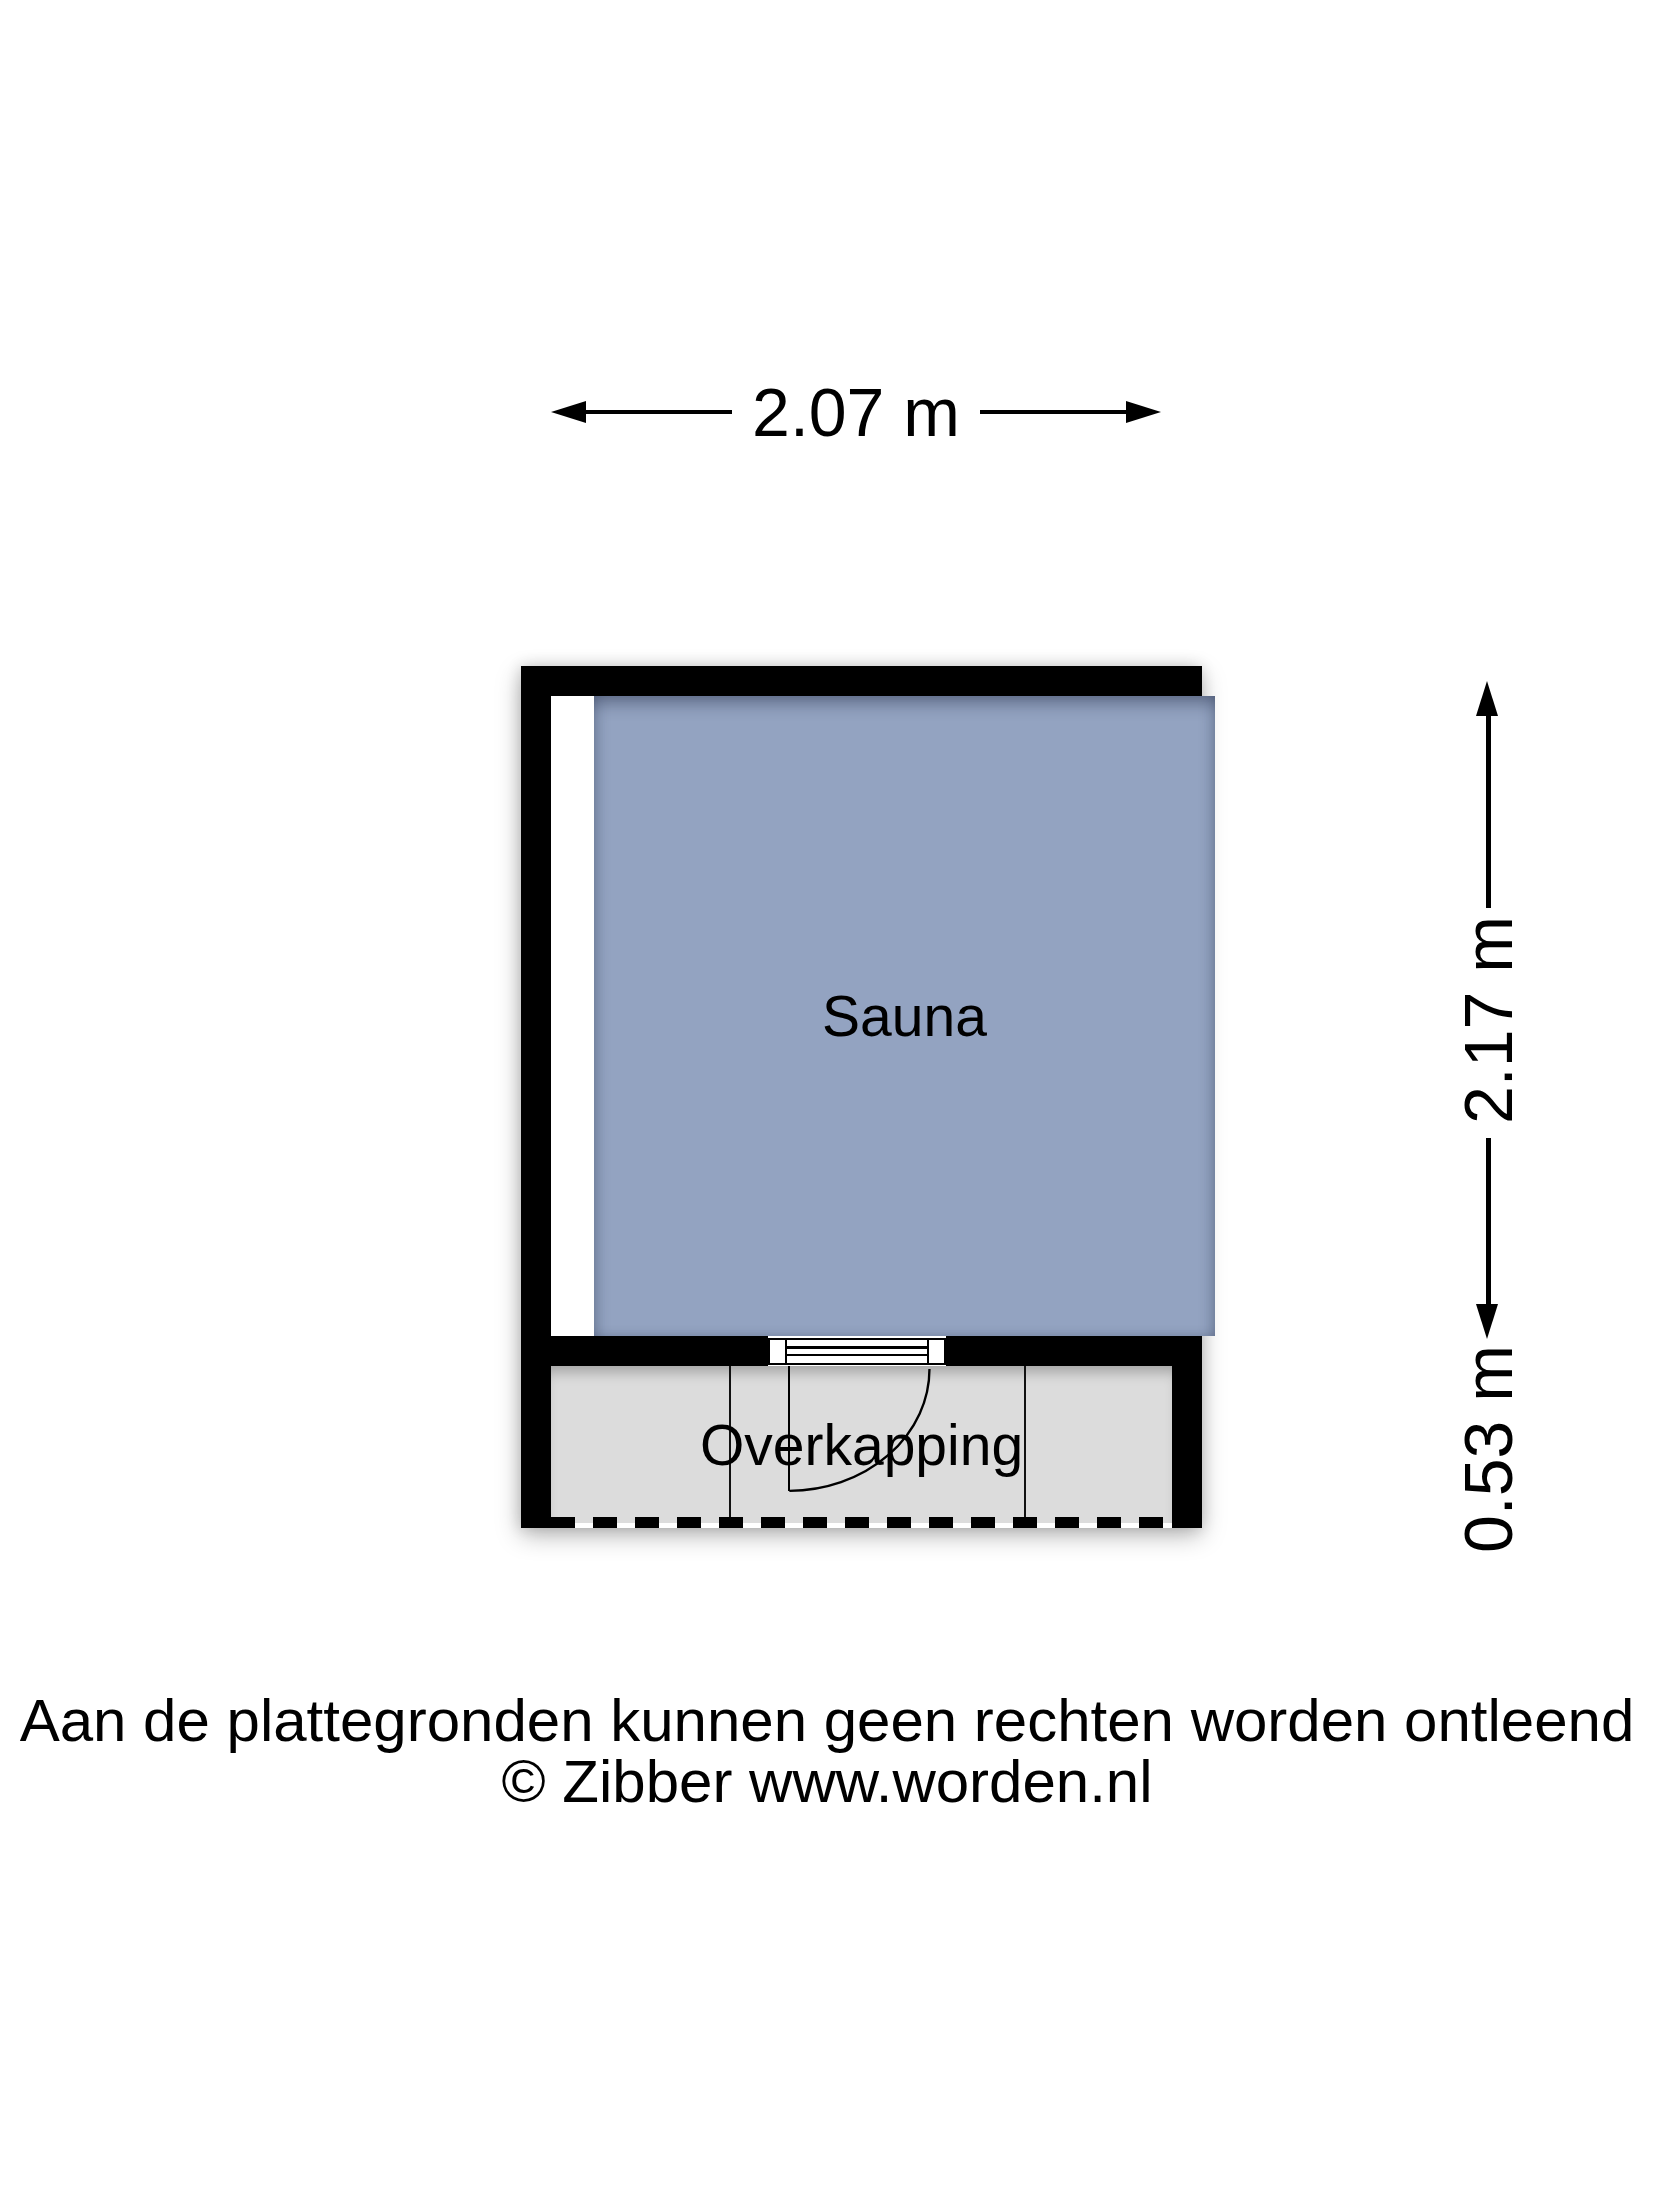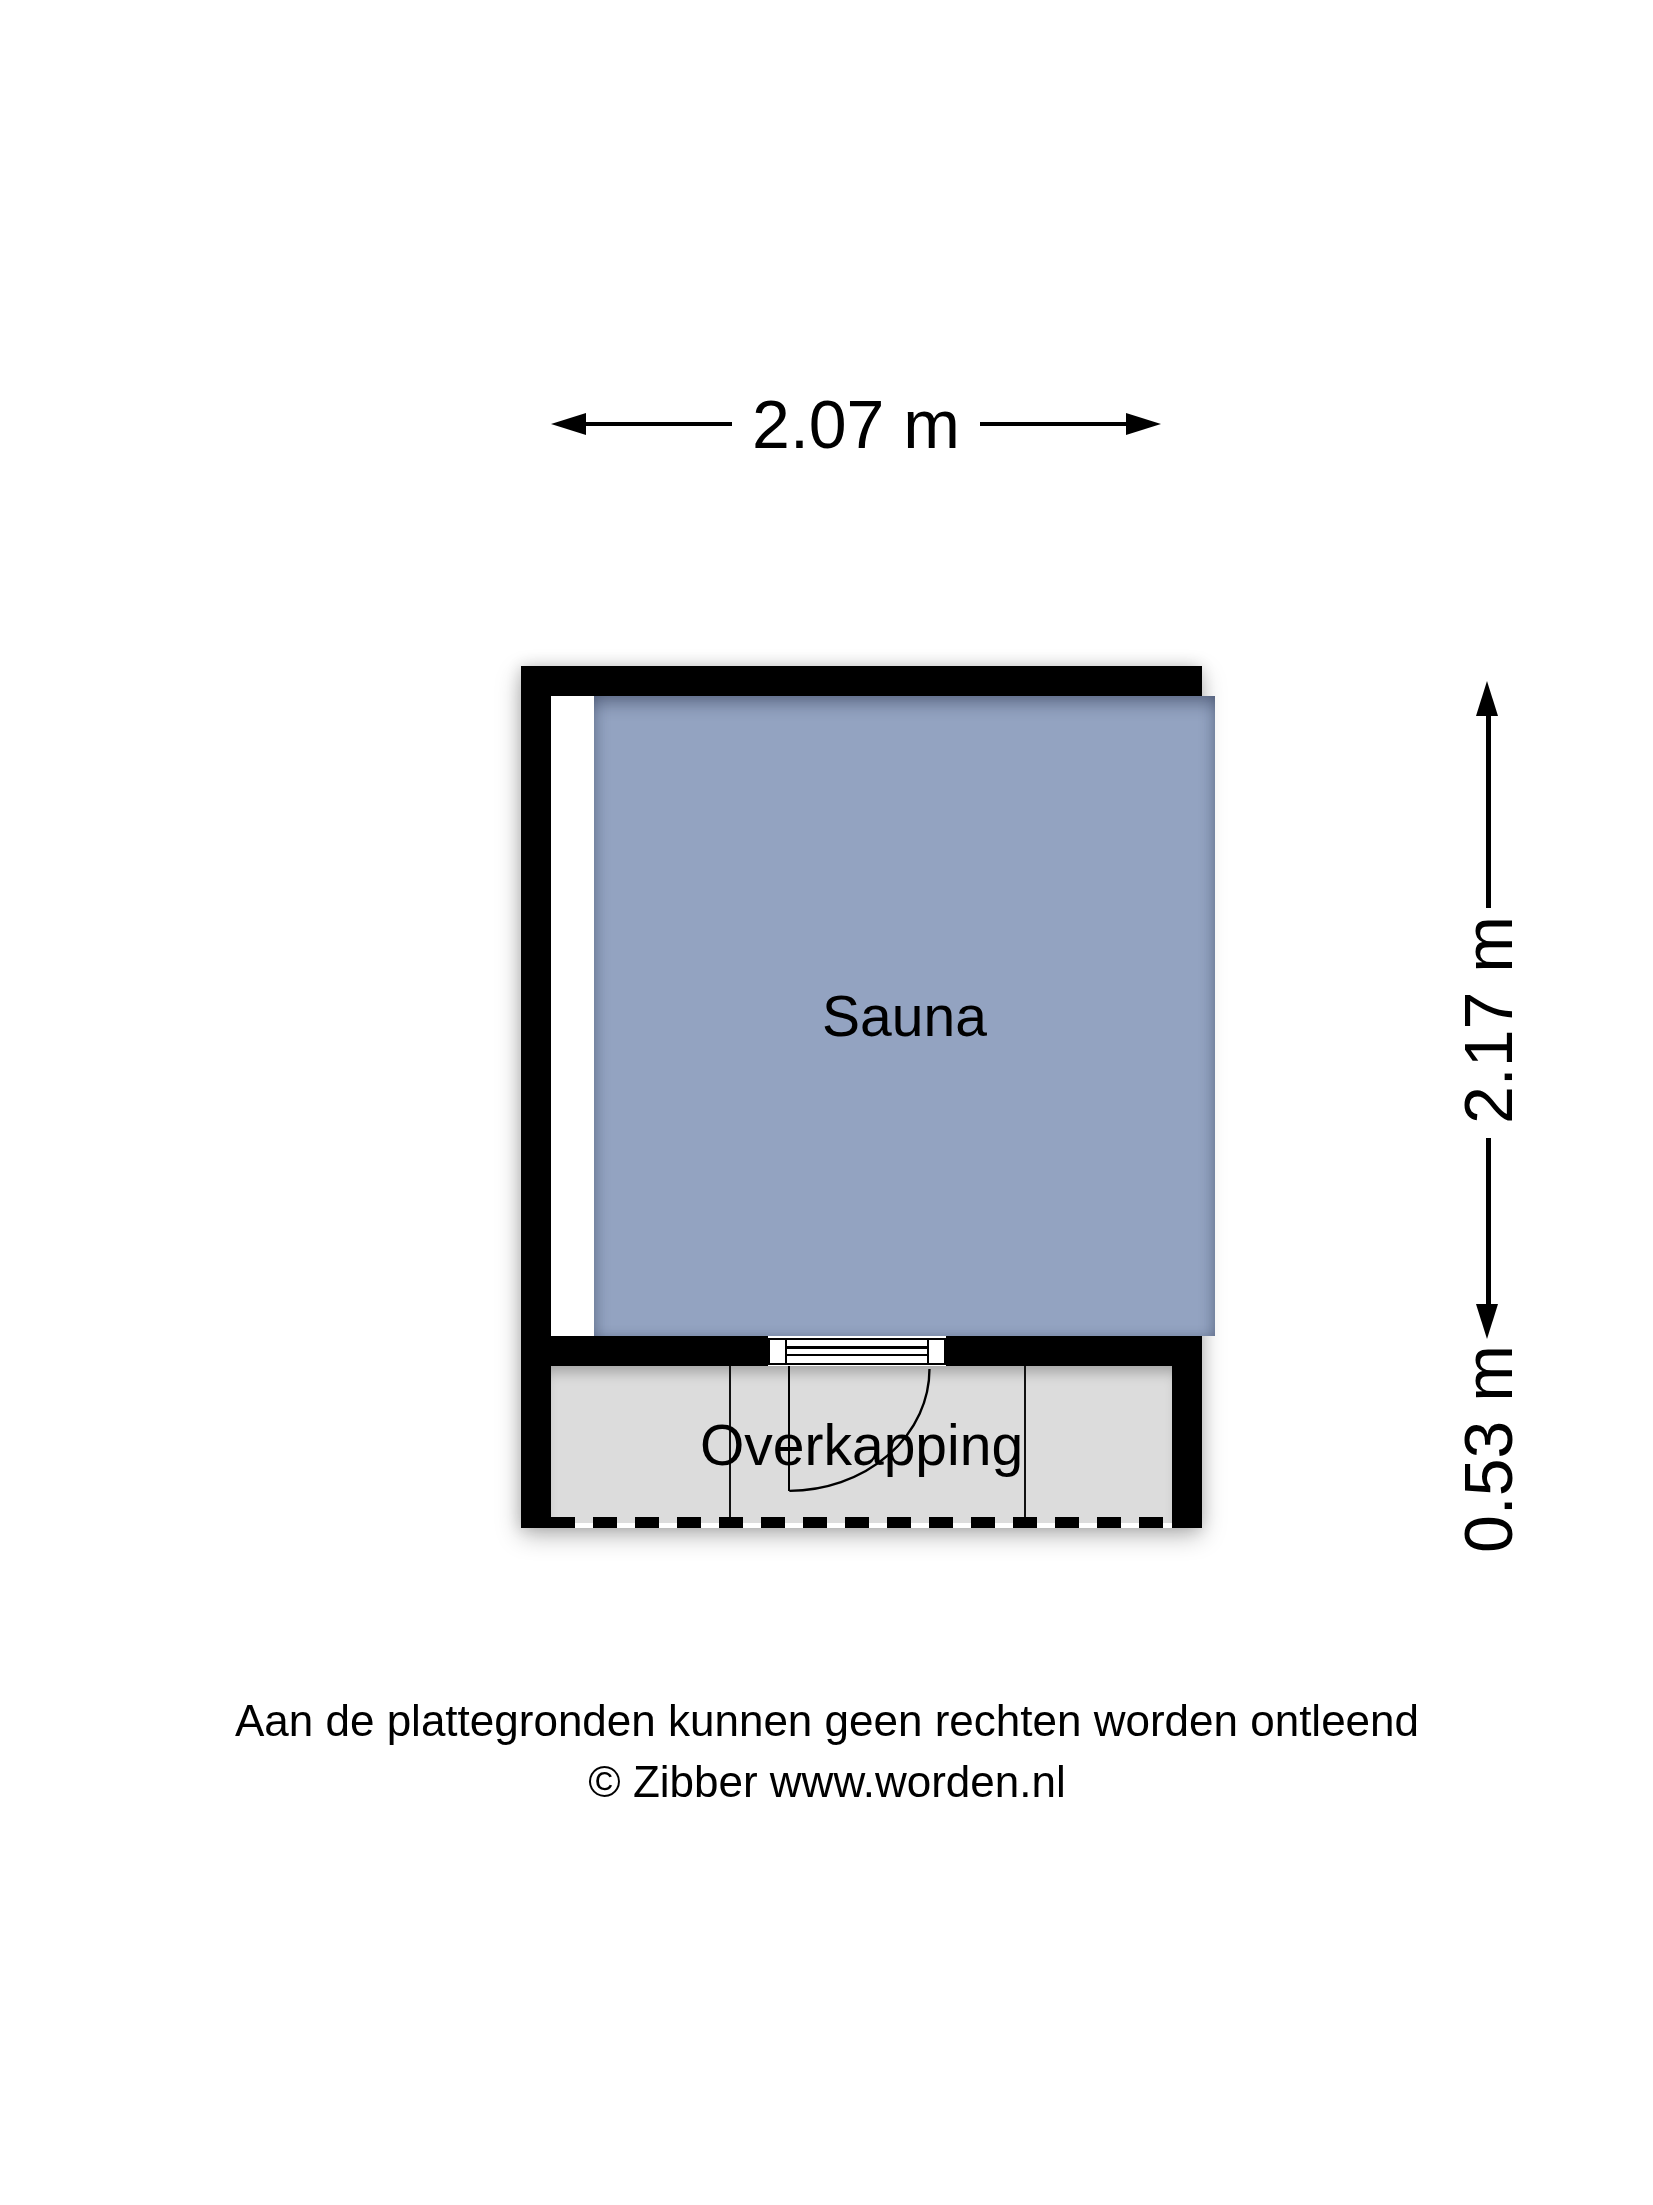--- a/index.html
+++ b/index.html
@@ -7,21 +7,21 @@
     width: 1654px; height: 2205px;
     background: #ffffff;
     position: relative;
     font-family: "Liberation Sans", sans-serif;
     color: #000;
     overflow: hidden;
   }
 
   
   .dim-top {
-    position: absolute; left: 551px; top: 406px;
+    position: absolute; left: 551px; top: 394px;
     width: 610px; height: 36px;
     display: flex; align-items: center;
   }
   .tri { width: 0; height: 0; }
   .tri-left  { border-top: 11.8px solid transparent; border-bottom: 11.8px solid transparent; border-right: 35px solid #000; }
   .tri-right { border-top: 11.8px solid transparent; border-bottom: 11.8px solid transparent; border-left: 35px solid #000; }
   .dim-line { flex: 1; height: 4.7px; background: #000; }
   .dim-label-h {
     font-size: 68px; line-height: 36px; white-space: nowrap;
     padding: 0 20.5px;
@@ -107,21 +107,21 @@
     position: absolute; left: 1370px; width: 236px; height: 50px;
     transform: rotate(-90deg);
     font-size: 68px; line-height: 50px; text-align: center; white-space: nowrap;
   }
   .vlabel-main { top: 995px; }
   .vlabel-over { top: 1424px; }
 
   
   .footer {
     position: absolute; left: 0; top: 1690px; width: 1654px;
-    text-align: center; font-size: 44px; line-height: 61px;
+    text-align: center; font-size: 60px; line-height: 61px;
   }
 </style>
 </head>
 <body>
 
 <div class="dim-top">
   <span class="tri tri-left"></span>
   <span class="dim-line"></span>
   <span class="dim-label-h">2.07 m</span>
   <span class="dim-line"></span>

